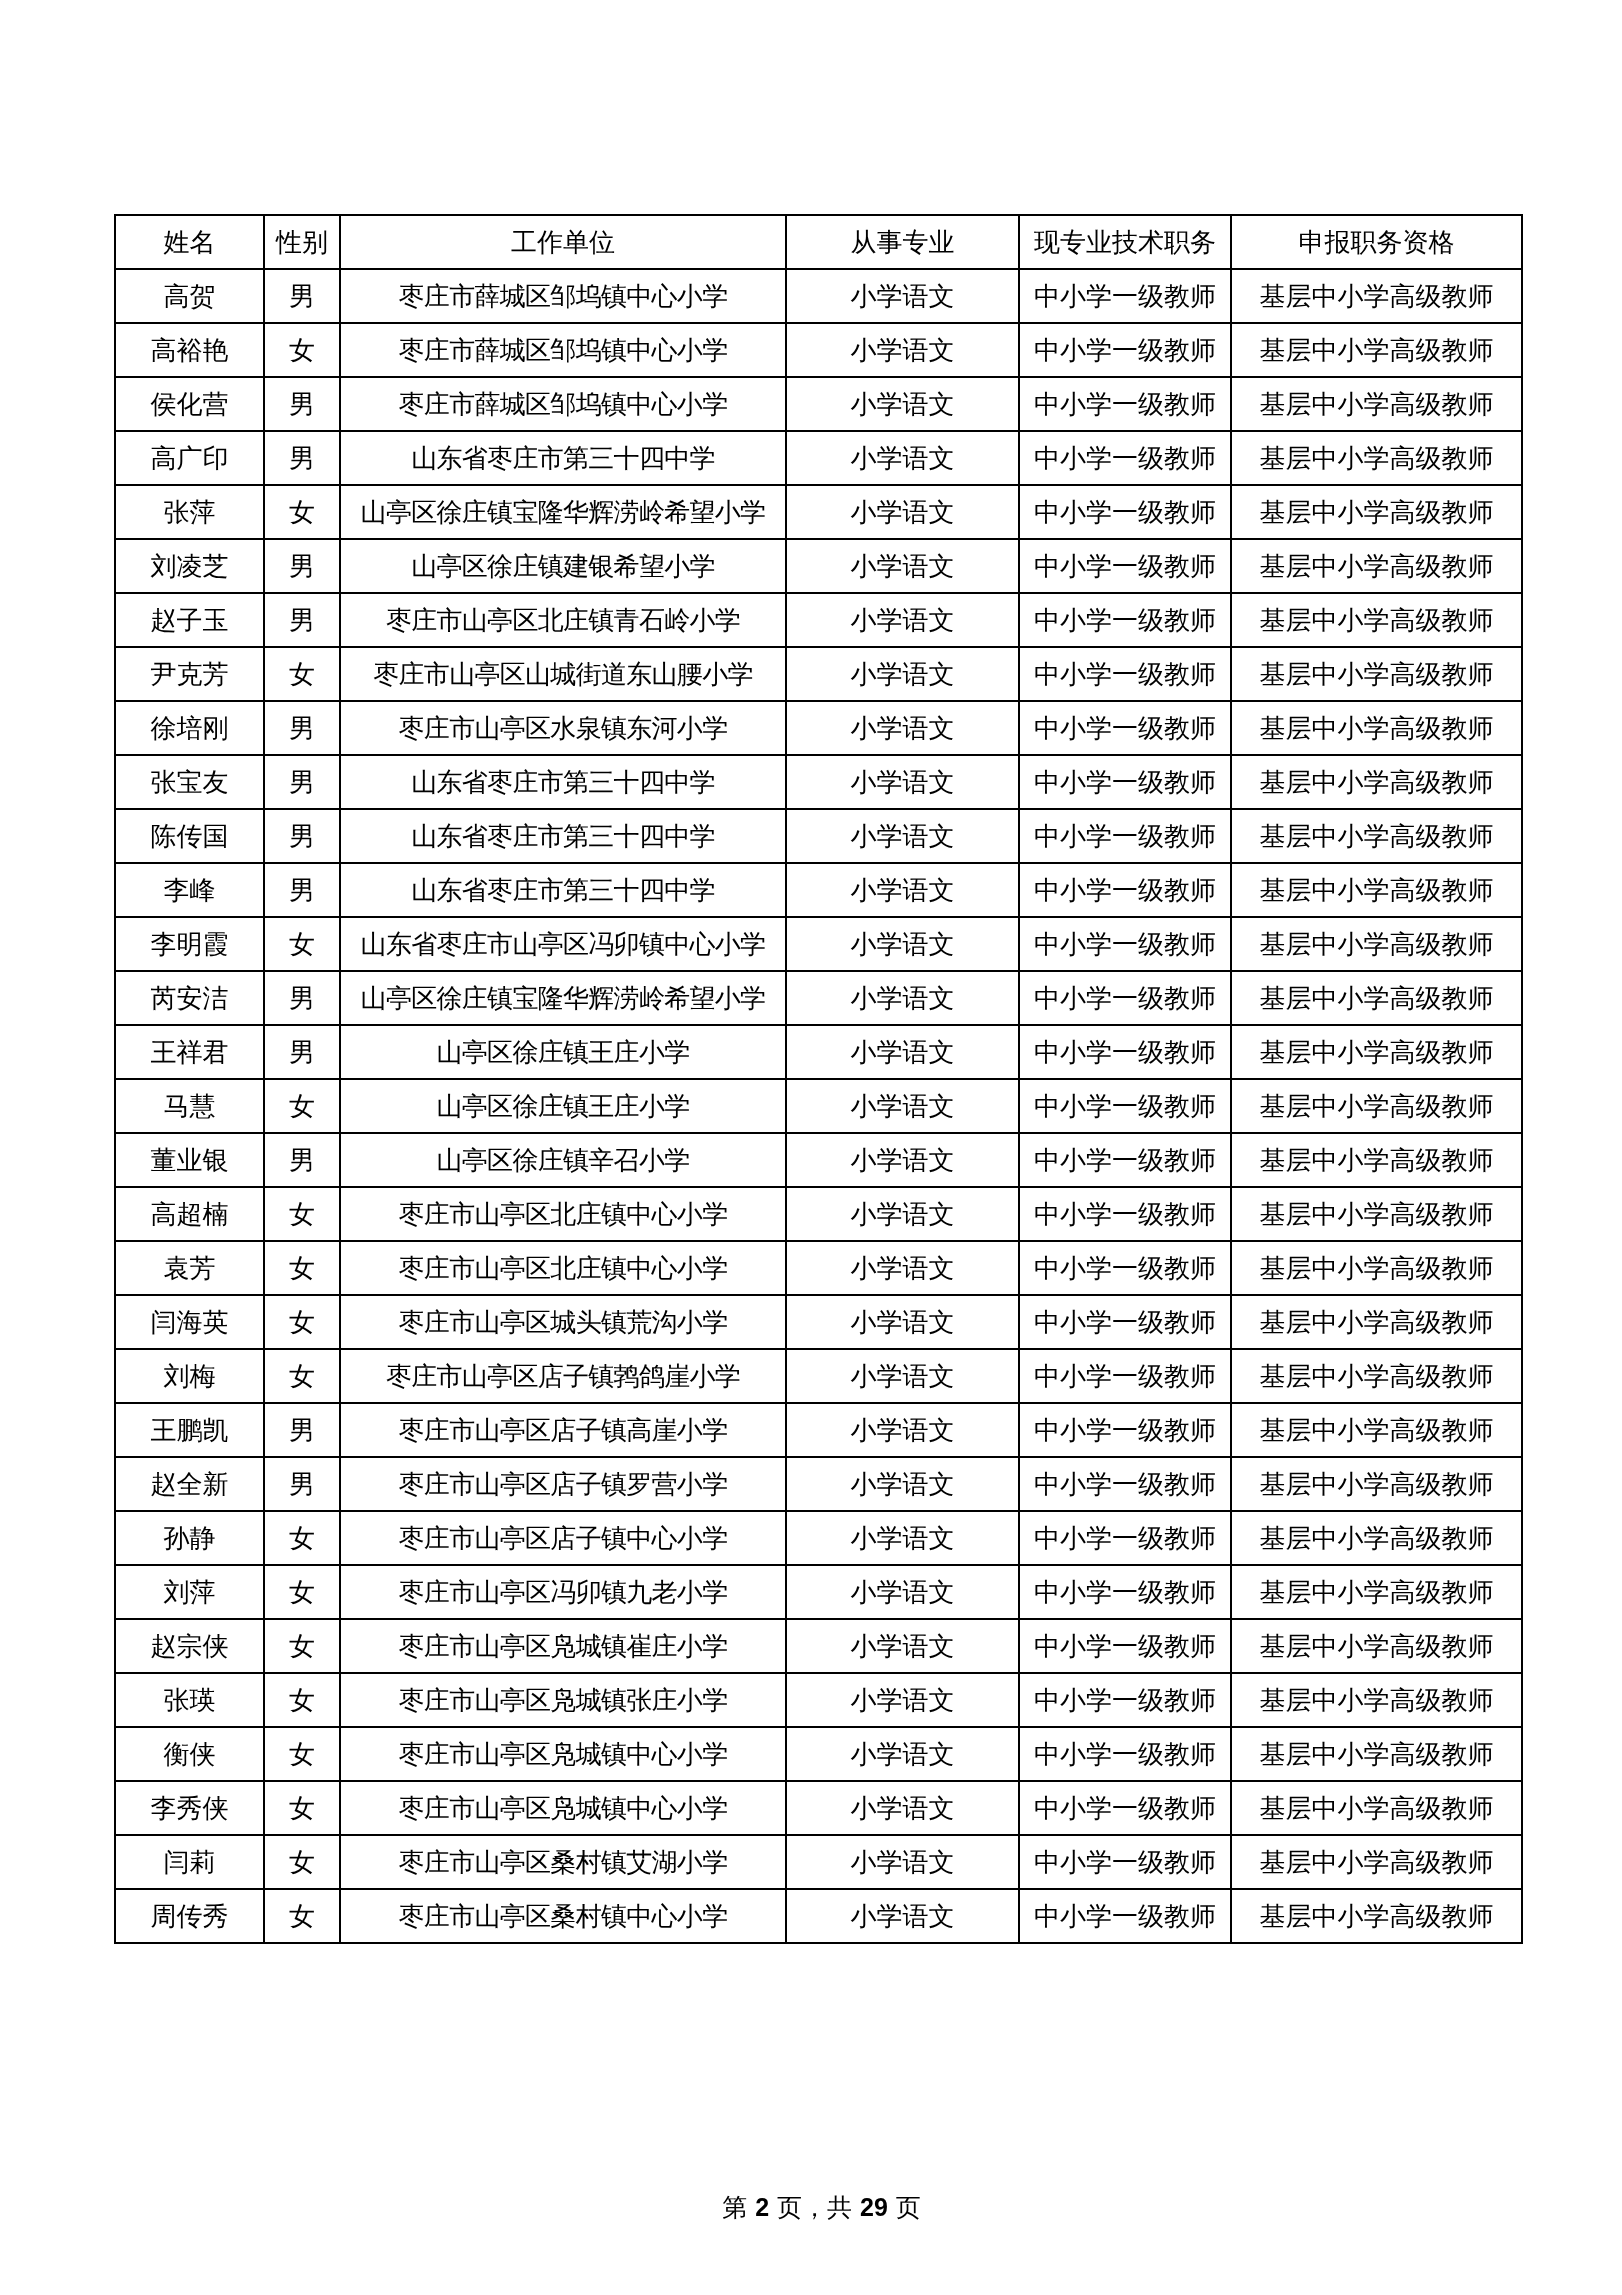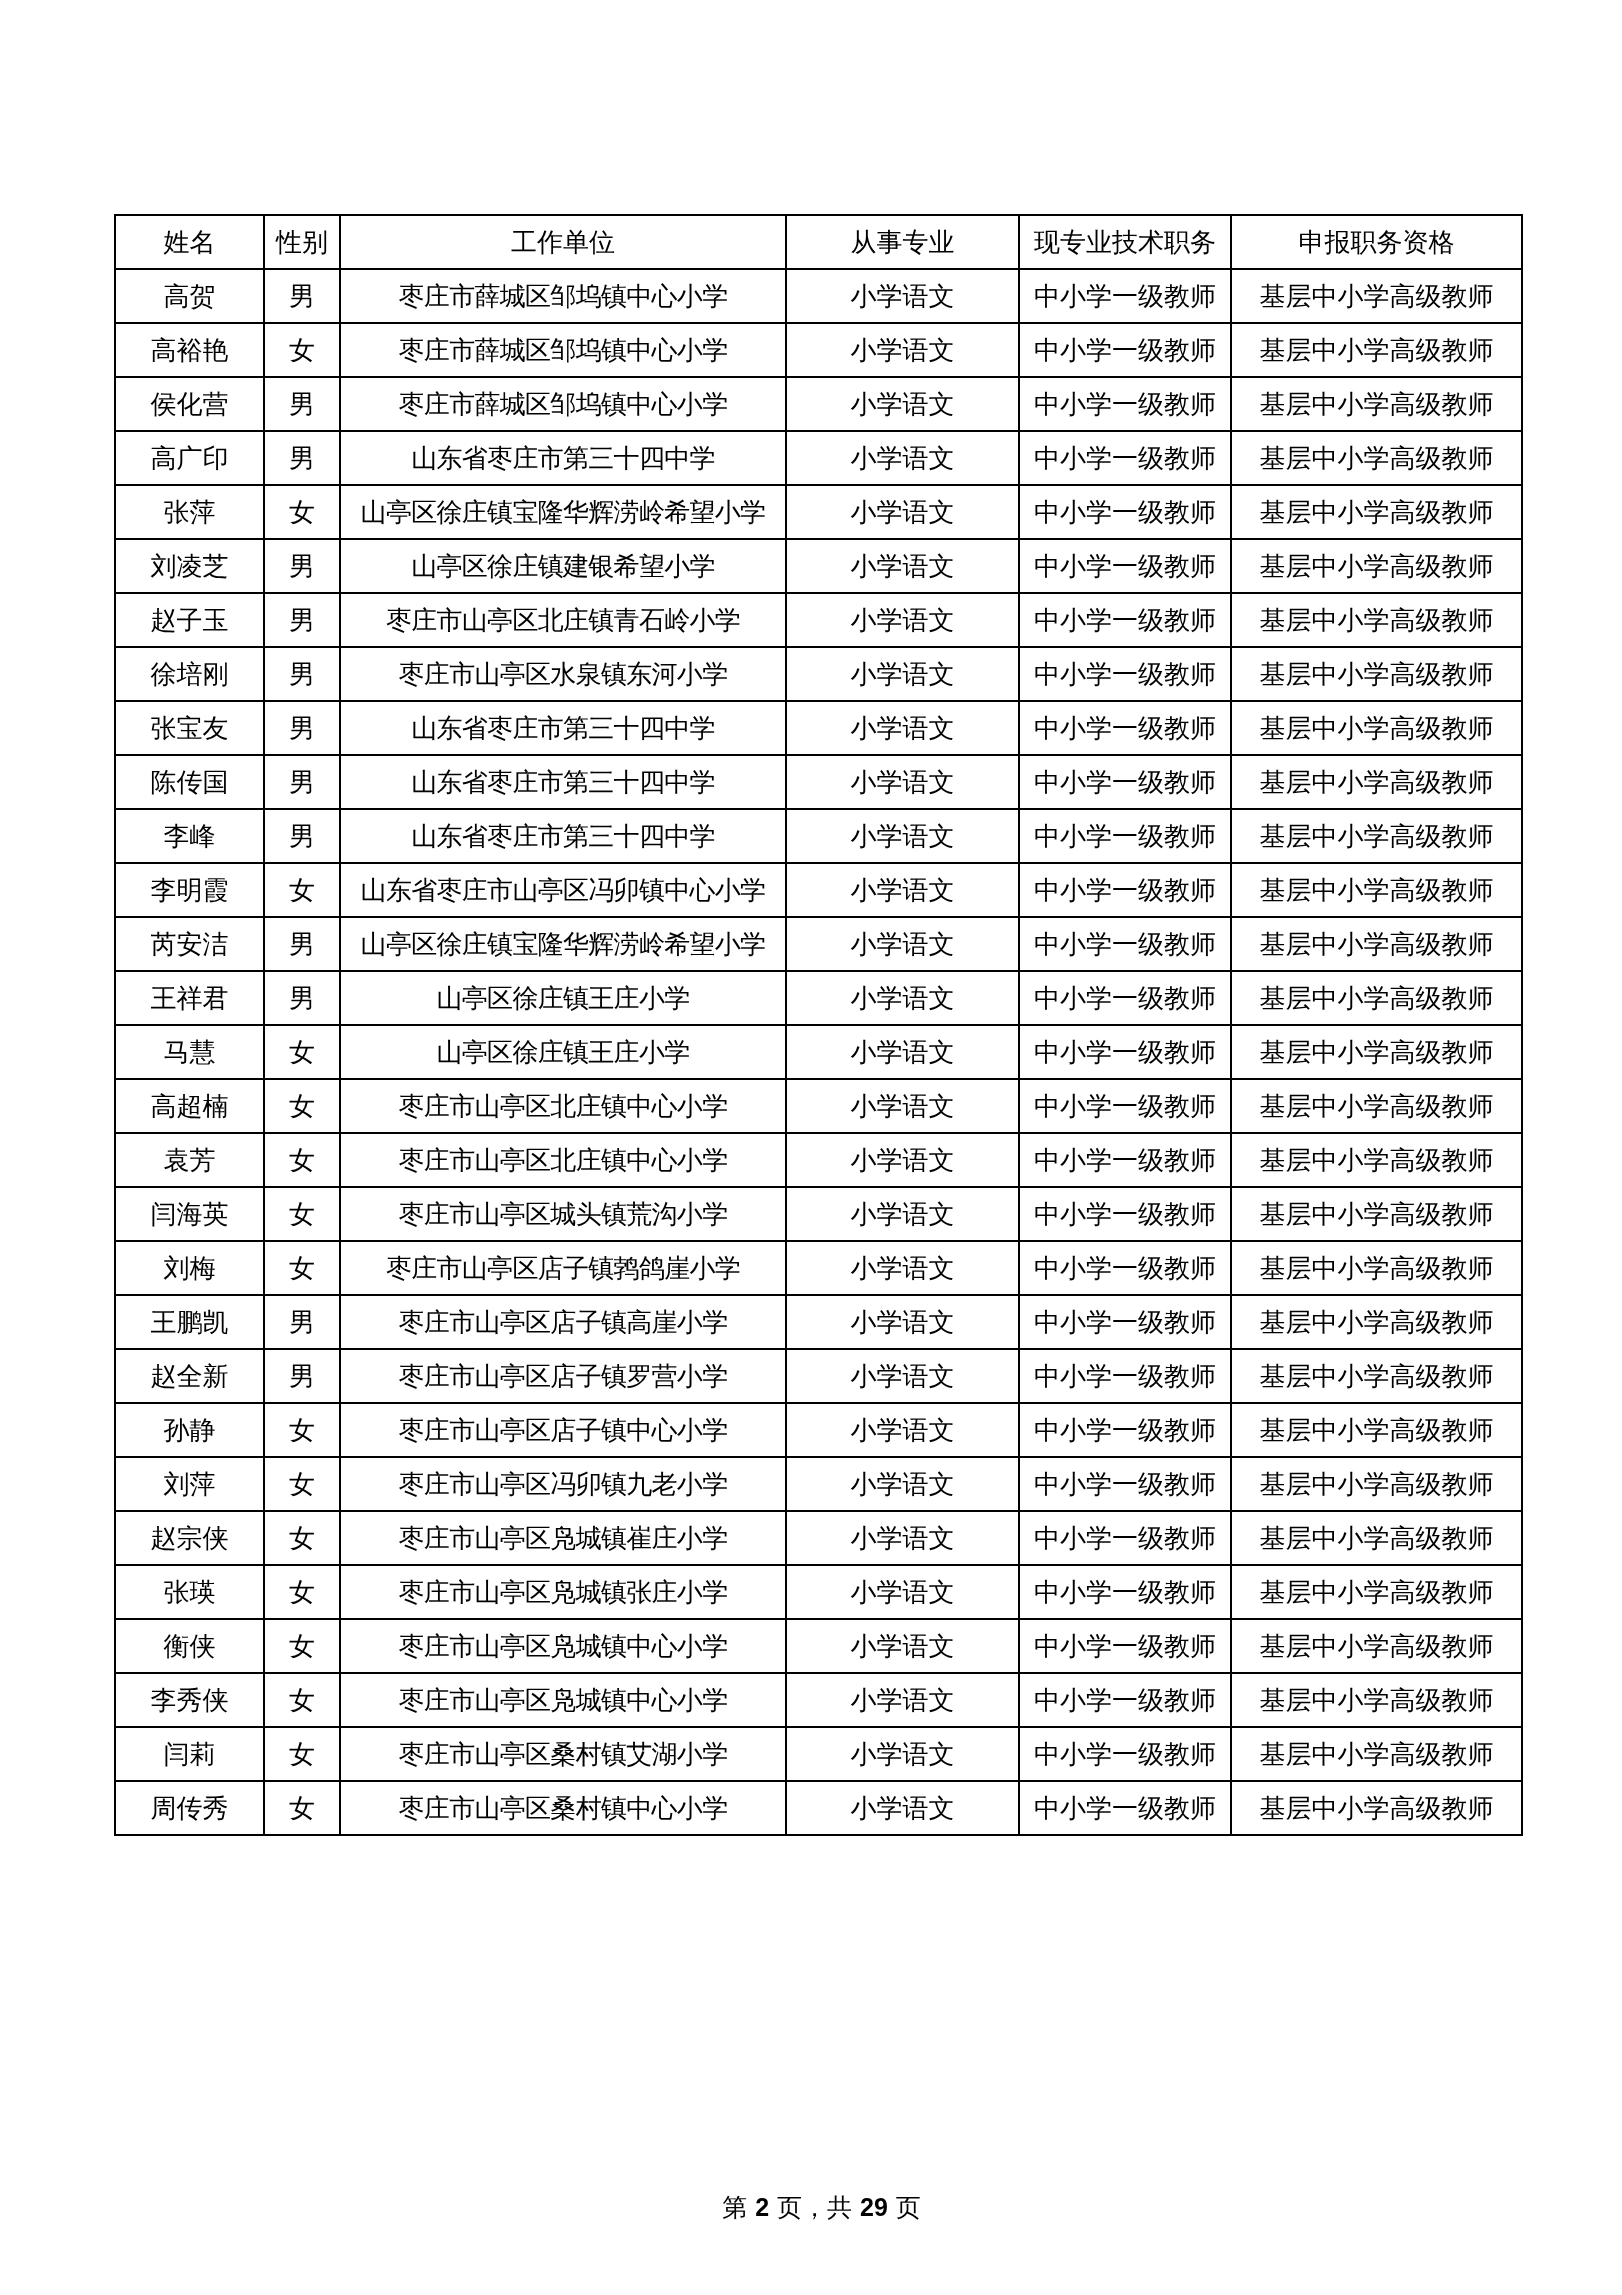--- a/index.html
+++ b/index.html
@@ -107,20 +107,28 @@
         </tr>
         <tr>
           <td>赵子玉</td>
           <td>男</td>
           <td class="unit">枣庄市山亭区北庄镇青石岭小学</td>
           <td>小学语文</td>
           <td>中小学一级教师</td>
           <td>基层中小学高级教师</td>
         </tr>
         <tr>
+          <td>尹克芳</td>
+          <td>女</td>
+          <td class="unit">枣庄市山亭区山城街道东山腰小学</td>
+          <td>小学语文</td>
+          <td>中小学一级教师</td>
+          <td>基层中小学高级教师</td>
+        </tr>
+        <tr>
           <td>徐培刚</td>
           <td>男</td>
           <td class="unit">枣庄市山亭区水泉镇东河小学</td>
           <td>小学语文</td>
           <td>中小学一级教师</td>
           <td>基层中小学高级教师</td>
         </tr>
         <tr>
           <td>张宝友</td>
           <td>男</td>
@@ -166,20 +174,28 @@
           <td>男</td>
           <td class="unit">山亭区徐庄镇王庄小学</td>
           <td>小学语文</td>
           <td>中小学一级教师</td>
           <td>基层中小学高级教师</td>
         </tr>
         <tr>
           <td>马慧</td>
           <td>女</td>
           <td class="unit">山亭区徐庄镇王庄小学</td>
+          <td>小学语文</td>
+          <td>中小学一级教师</td>
+          <td>基层中小学高级教师</td>
+        </tr>
+        <tr>
+          <td>董业银</td>
+          <td>男</td>
+          <td class="unit">山亭区徐庄镇辛召小学</td>
           <td>小学语文</td>
           <td>中小学一级教师</td>
           <td>基层中小学高级教师</td>
         </tr>
         <tr>
           <td>高超楠</td>
           <td>女</td>
           <td class="unit">枣庄市山亭区北庄镇中心小学</td>
           <td>小学语文</td>
           <td>中小学一级教师</td>

